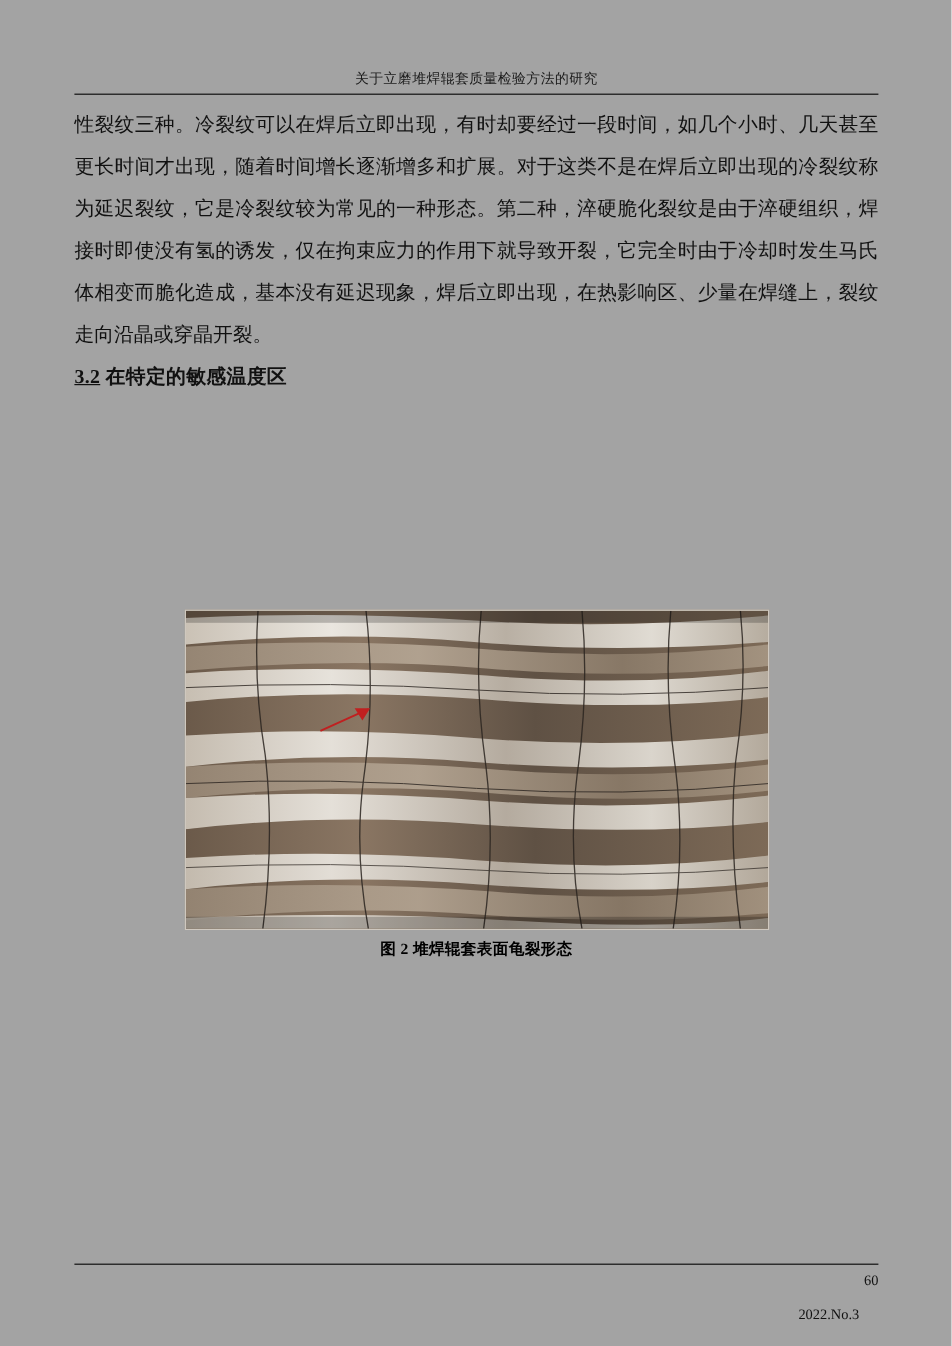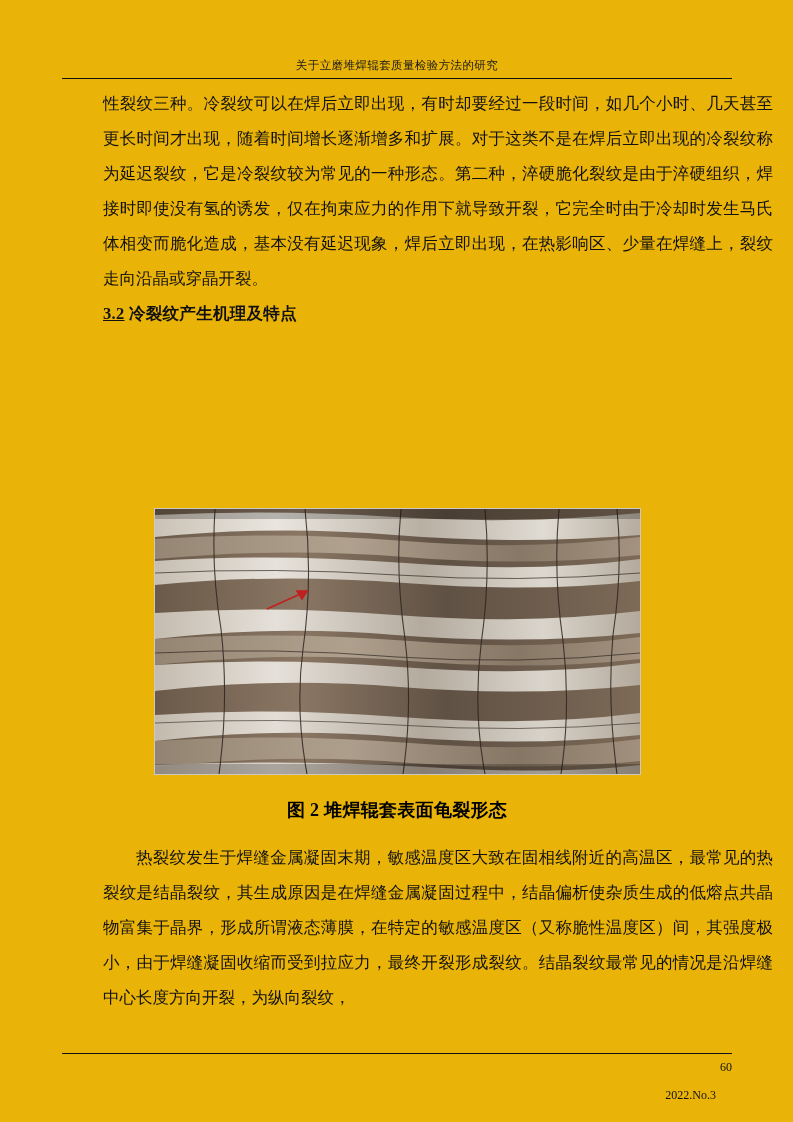--- a/index.html
+++ b/index.html
@@ -9,21 +9,21 @@
   }
   body {
     font-family: "Liberation Serif", "DejaVu Serif", serif;
     color: #000000;
   }
   .page {
     position: relative;
     width: 793px;
     height: 1122px;
     margin: 0 auto;
-    background: #eab308;
+    background: #a3a3a3;
     overflow: hidden;
   }
   .content {
     position: absolute;
     left: 62px;
     top: 0;
     width: 670px;
     height: 1122px;
   }
   
@@ -48,21 +48,20 @@
   
   .body-block {
     position: absolute;
     left: 0;
     width: 670px;
     font-size: 16.5px;
     line-height: 35px;
     text-align: justify;
     text-justify: inter-ideograph;
     color: #111;
-    margin-left: 41px;
   }
   .para {
     margin: 0;
     text-align: justify;
     text-justify: inter-ideograph;
   }
   .indent {
     text-indent: 33px;
   }
   .heading {
@@ -92,23 +91,23 @@
     width: 485px;
     height: 265px;
     margin: 0 auto;
     display: block;
     position: relative;
     overflow: hidden;
     background: #8d8274;
     border: 1px solid #cfc8bf;
   }
   .figure-caption {
-    font-size: 18px;
+    font-size: 13px;
     font-weight: bold;
-    margin-top: 23px;
+    margin-top: 7px;
     letter-spacing: 0.3px;
   }
   
   .rule-bottom {
     position: absolute;
     top: 1053px;
     left: 0;
     width: 670px;
     height: 0;
     border-top: 1px solid #111;
@@ -141,21 +140,21 @@
   <div class="content">
 
     <div class="runhead">关于立磨堆焊辊套质量检验方法的研究</div>
     <div class="rule-top"></div>
 
     <div class="body-block" style="top:86px;">
       <p class="para">性裂纹三种。冷裂纹可以在焊后立即出现，有时却要经过一段时间，如几个小时、几天甚至更长时间才出现，随着时间增长逐渐增多和扩展。对于这类不是在焊后立即出现的冷裂纹称为延迟裂纹，它是冷裂纹较为常见的一种形态。第二种，淬硬脆化裂纹是由于淬硬组织，焊接时即使没有氢的诱发，仅在拘束应力的作用下就导致开裂，它完全时由于冷却时发生马氏体相变而脆化造成，基本没有延迟现象，焊后立即出现，在热影响区、少量在焊缝上，裂纹走向沿晶或穿晶开裂。</p>
     </div>
 
     <div class="body-block" style="top:296px;">
-      <p class="heading"><span class="num">3.2</span>&nbsp;<span>冷裂纹产生机理及特点</span></p>
+      <p class="heading"><span class="num">3.2</span>&nbsp;<span>在特定的敏感温度区</span></p>
     </div>
 
 
     <div class="figure-wrap" style="top:508px;">
       <div class="figure-img">
         <svg width="485" height="265" viewBox="0 0 485 265" preserveAspectRatio="none">
           <defs>
             <linearGradient id="gband" x1="0" y1="0" x2="1" y2="0">
               <stop offset="0%" stop-color="#cfc7bb"></stop>
               <stop offset="25%" stop-color="#efece6"></stop>
@@ -208,23 +207,20 @@
           <g stroke="#c02020" stroke-width="1.6" fill="#c02020">
             <line x1="112" y1="100" x2="152" y2="82"></line>
             <polygon points="152,82 142,82 147,90"></polygon>
           </g>
         </svg>
       </div>
       <div class="figure-caption">图 2  堆焊辊套表面龟裂形态</div>
     </div>
 
 
-    <div class="body-block" style="top:840px;">
-      <p class="para indent">热裂纹发生于焊缝金属凝固末期，敏感温度区大致在固相线附近的高温区，最常见的热裂纹是结晶裂纹，其生成原因是在焊缝金属凝固过程中，结晶偏析使杂质生成的低熔点共晶物富集于晶界，形成所谓液态薄膜，在特定的敏感温度区（又称脆性温度区）间，其强度极小，由于焊缝凝固收缩而受到拉应力，最终开裂形成裂纹。结晶裂纹最常见的情况是沿焊缝中心长度方向开裂，为纵向裂纹，</p>
-    </div>
 
     <div class="rule-bottom"></div>
     <div class="footer">
       <span class="pageno">60</span>
       <span class="issue">2022.No.3</span>
     </div>
 
   </div>
 </div>
 

